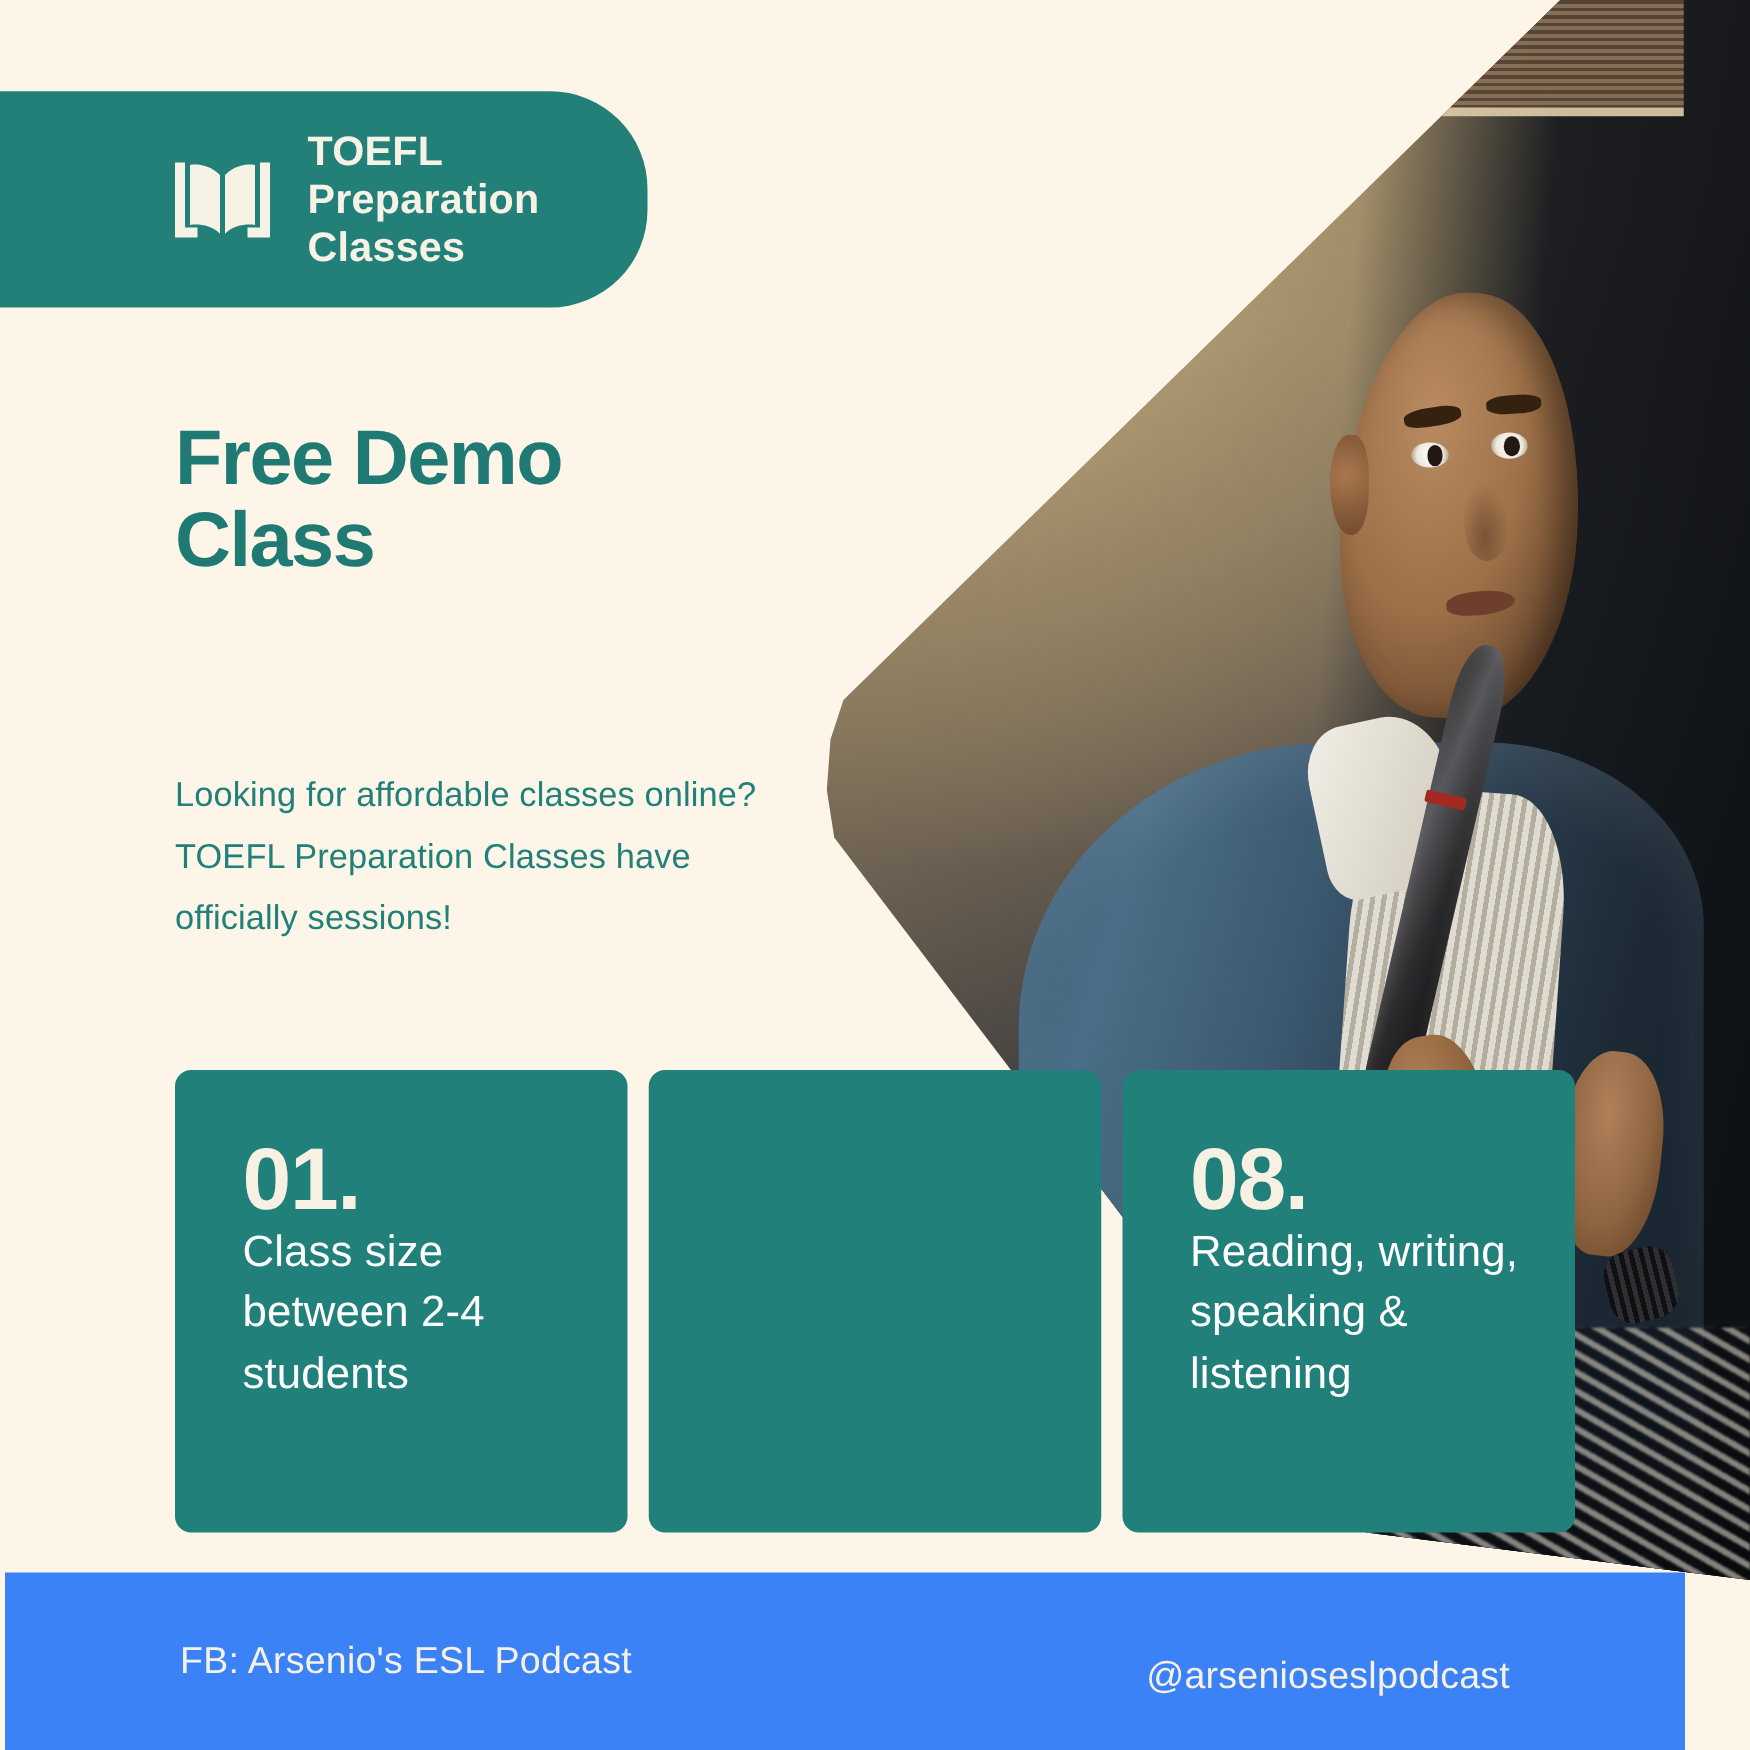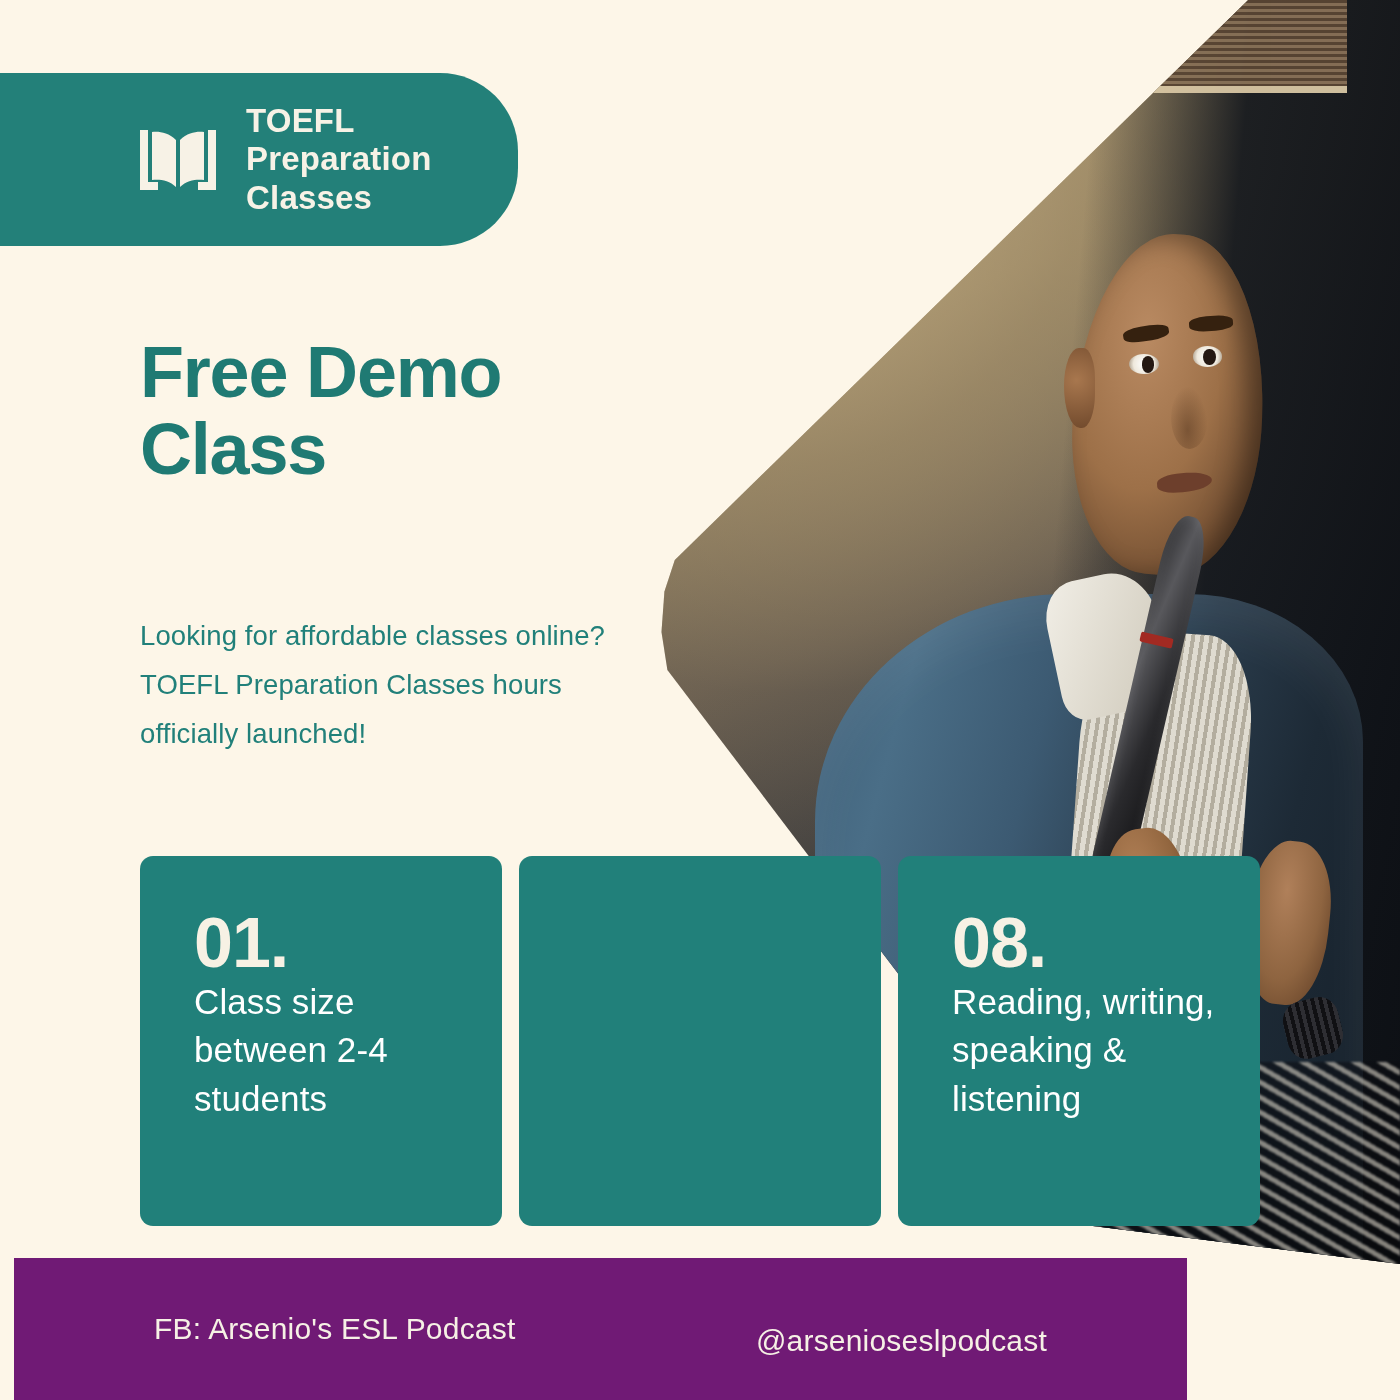--- a/index.html
+++ b/index.html
@@ -268,21 +268,21 @@
     white-space: pre-line;
   }
 
   
   .headline {
     position: absolute;
     left: 140px;
     top: 334px;
     width: 560px;
     color: #1f7a73;
-    font-size: 72px;
+    font-size: 62px;
     font-weight: 700;
     line-height: 1.07;
     letter-spacing: -1.2px;
     white-space: pre-line;
   }
 
   
   .lede {
     position: absolute;
     left: 140px;
@@ -324,25 +324,25 @@
     font-size: 35px;
     line-height: 1.38;
     color: #ffffff;
     letter-spacing: .1px;
     padding-right: 16px;
   }
 
   
   .footer {
     position: absolute;
-    left: 14px;
+    left: 4px;
     bottom: 0;
-    width: 1173px;
+    width: 1344px;
     height: 142px;
-    background: #701a75;
+    background: #3b82f6;
     display: flex;
     align-items: center;
     color: #f6f1e5;
     font-size: 30px;
     letter-spacing: .2px;
   }
   .footer-left { position: absolute; left: 140px; }
   .footer-right { position: absolute; right: 140px; margin-top: 23px; }
 </style>
 </head>
@@ -385,21 +385,21 @@
       <rect x="44.3" y="17" width="3.4" height="49" fill="#238079"></rect>
     </svg>
     <div class="logo-text">TOEFL
 Preparation
 Classes</div>
   </div>
 
   <div class="headline">Free Demo
 Class</div>
 
-  <div class="lede">Looking for affordable classes online? TOEFL Preparation Classes hours officially launched!</div>
+  <div class="lede">Looking for affordable classes online? TOEFL Preparation Classes have officially sessions!</div>
 
   <div class="cards">
     <div class="card">
       <div class="card-num">01.</div>
       <div class="card-text">Class size between 2-4 students</div>
     </div>
     <div class="card">
     </div>
     <div class="card">
       <div class="card-num">08.</div>

